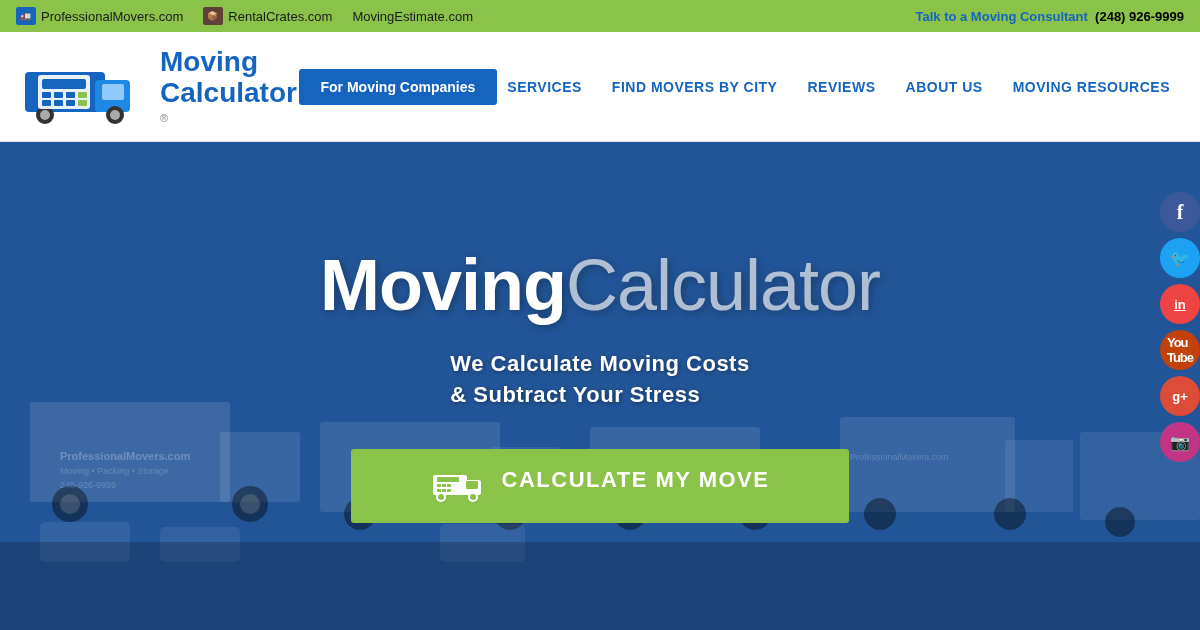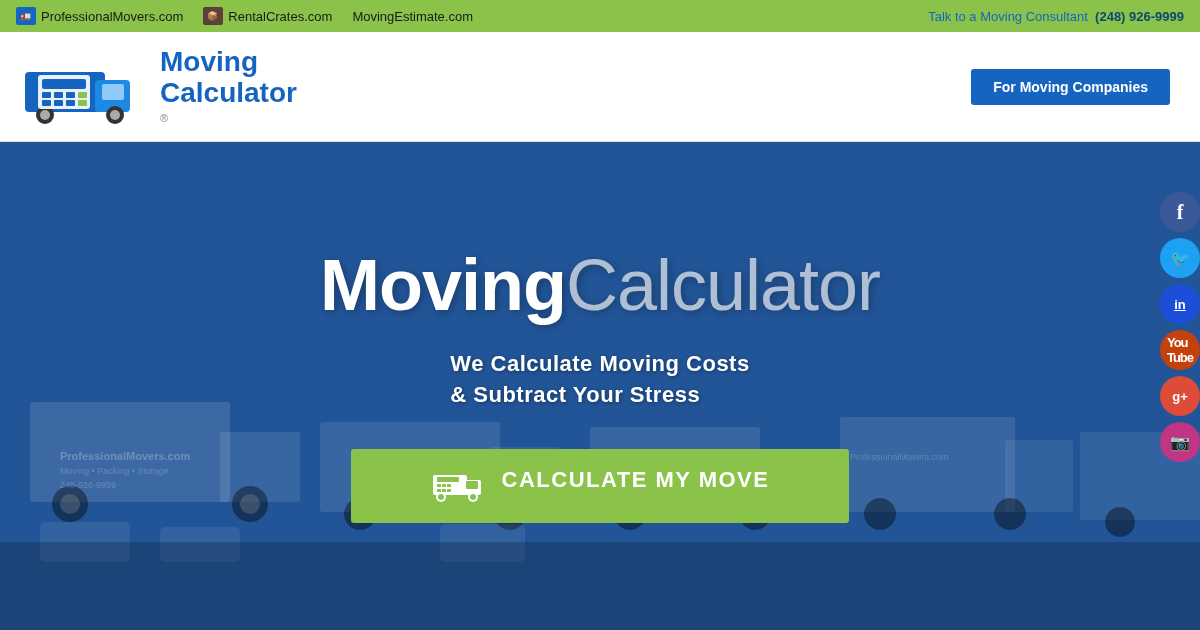--- a/index.html
+++ b/index.html
@@ -26,21 +26,21 @@
       display: flex;
       align-items: center;
       gap: 5px;
     }
     .top-bar-right {
       font-size: 13px;
       color: #1a1a1a;
     }
     .top-bar-right span {
       color: #1565c0;
-      font-weight: normal;
+      font-weight: bold;
     }
 
     
     .header {
       background: #fff;
       height: 110px;
       display: flex;
       align-items: center;
       justify-content: space-between;
       padding: 0 30px 0 20px;
@@ -182,21 +182,21 @@
       justify-content: center;
       font-size: 18px;
       font-weight: bold;
       color: #fff;
       cursor: pointer;
       border-radius: 50%;
       margin-bottom: 4px;
     }
     .social-fb { background: #3b5998; }
     .social-tw { background: #1da1f2; }
-    .social-li { background: #1d4ed8; text-decoration: underline; }
+    .social-li { background: #ef4444; text-decoration: underline; }
     .social-yt { background: #c2410c; }
     .social-gp { background: #dd4b39; }
     .social-ig { background: #c13584; }
   </style>
 </head>
 <body>
 
 <div class="top-bar">
   <div class="top-bar-left">
     <a class="top-bar-link">
@@ -206,21 +206,21 @@
     <a class="top-bar-link">
       <span style="display:inline-flex;align-items:center;justify-content:center;width:20px;height:18px;background:#5d4037;border-radius:2px;color:white;font-size:9px;">📦</span>
       <span>RentalCrates.com</span>
     </a>
     <a class="top-bar-link">
       <span>MovingEstimate.com</span>
     </a>
   </div>
   <div class="top-bar-right">
     <span>Talk to a Moving Consultant</span>&nbsp;
-    <span style="color:#0c4a6e;font-weight:bold;cursor:pointer;">(248) 926-9999</span>
+    <span style="color:#000000;font-weight:bold;cursor:pointer;">(248) 926-9999</span>
   </div>
 </div>
 
 <div class="header">
   <div class="logo-area">
 
     <svg width="130" height="90" viewBox="0 0 130 90">
 
       <rect x="5" y="30" width="80" height="40" rx="4" fill="#1565c0"></rect>
 
@@ -249,20 +249,27 @@
       <div class="logo-text">
         <span>Moving</span>
         <span>Calculator</span>
       </div>
       <span style="font-size:11px;color:#888;">®</span>
     </div>
   </div>
 
   <div class="nav-area">
     <button class="for-moving-btn">For Moving Companies</button>
+    <nav class="nav-links">
+      <a class="nav-link">SERVICES</a>
+      <a class="nav-link">FIND MOVERS BY CITY</a>
+      <a class="nav-link">REVIEWS</a>
+      <a class="nav-link">ABOUT US</a>
+      <a class="nav-link">MOVING RESOURCES</a>
+    </nav>
   </div>
 </div>
 
 <div class="hero">
 
   <div class="hero-trucks">
 
     <svg width="1200" height="488" viewBox="0 0 1200 488" style="position:absolute;inset:0;">
 
       <rect width="1200" height="488" fill="#3a7bbf"></rect>

